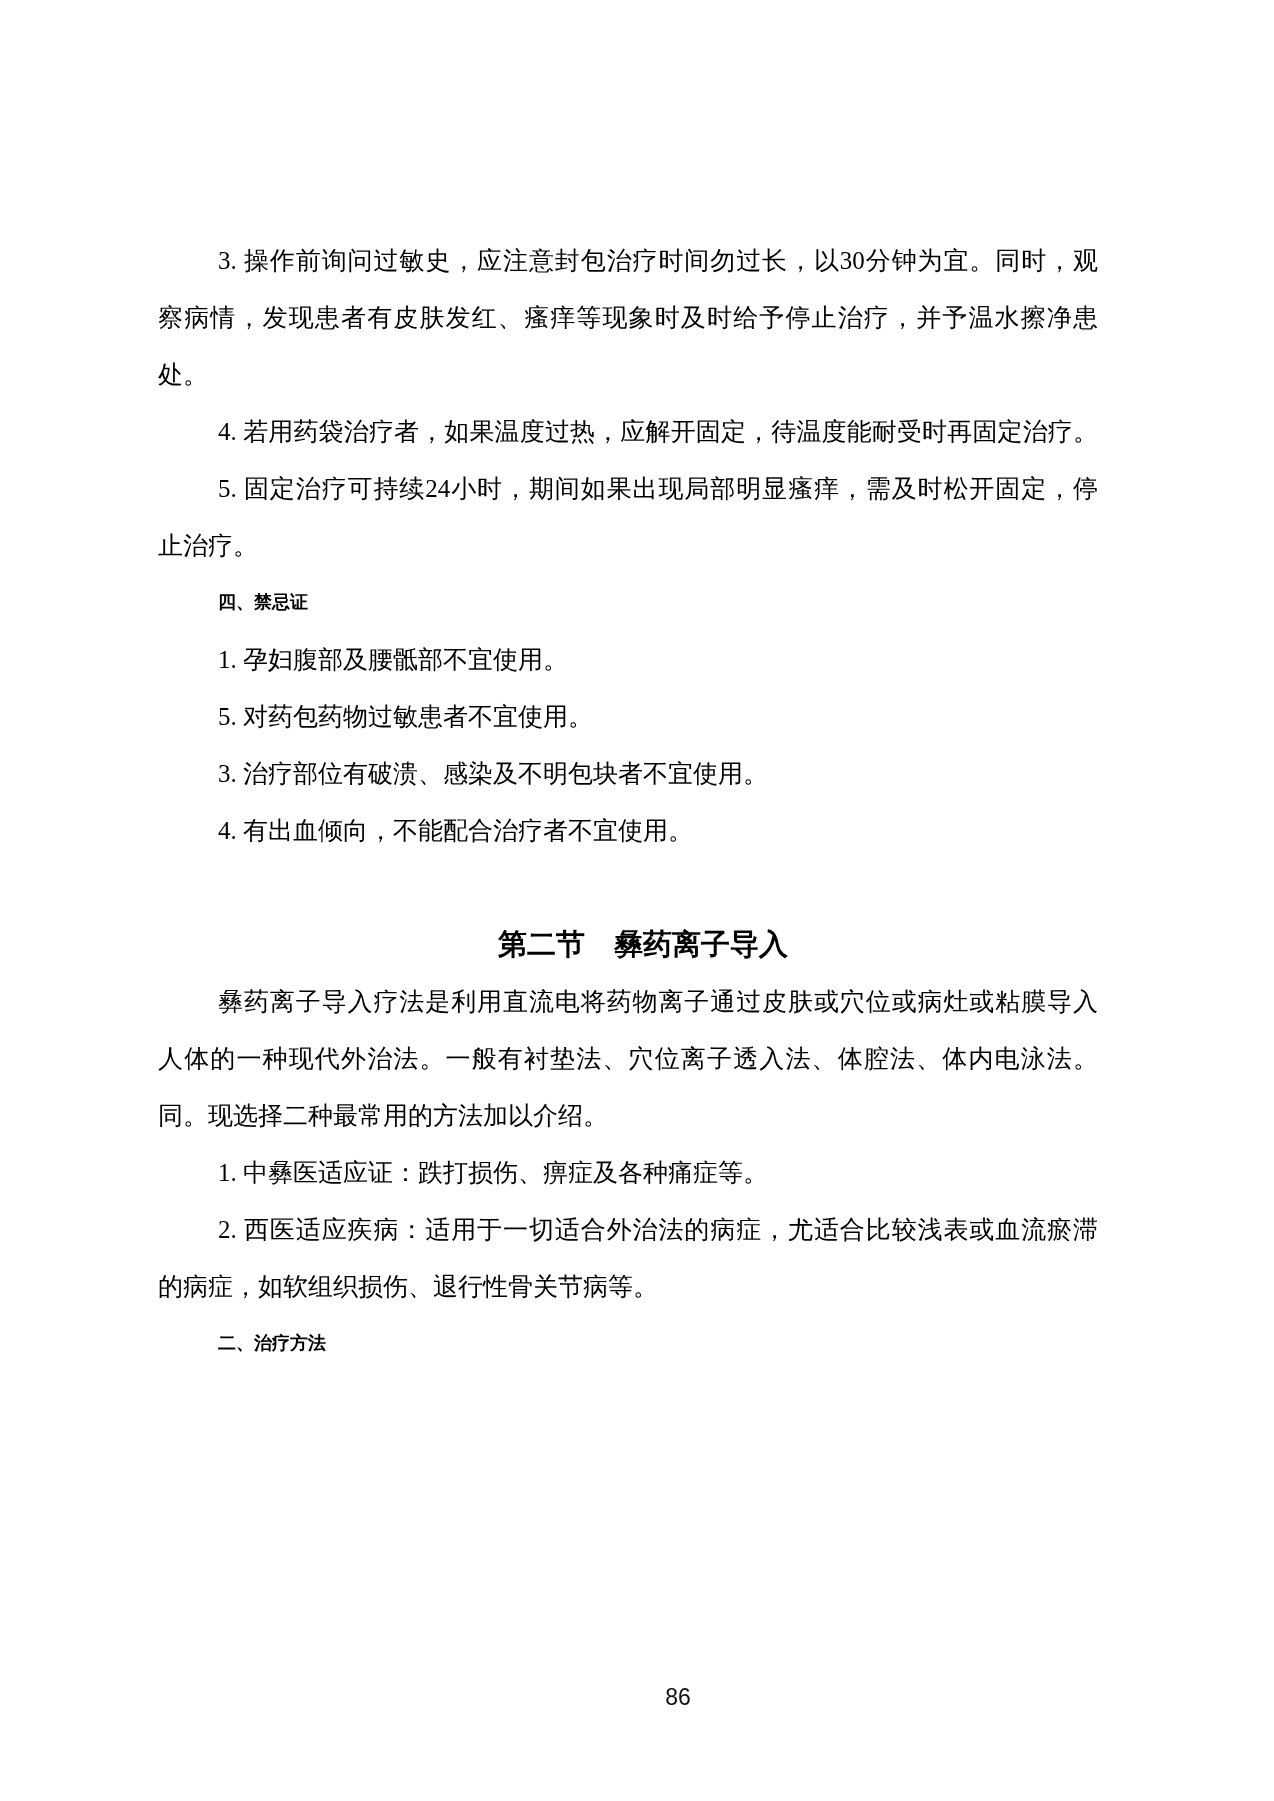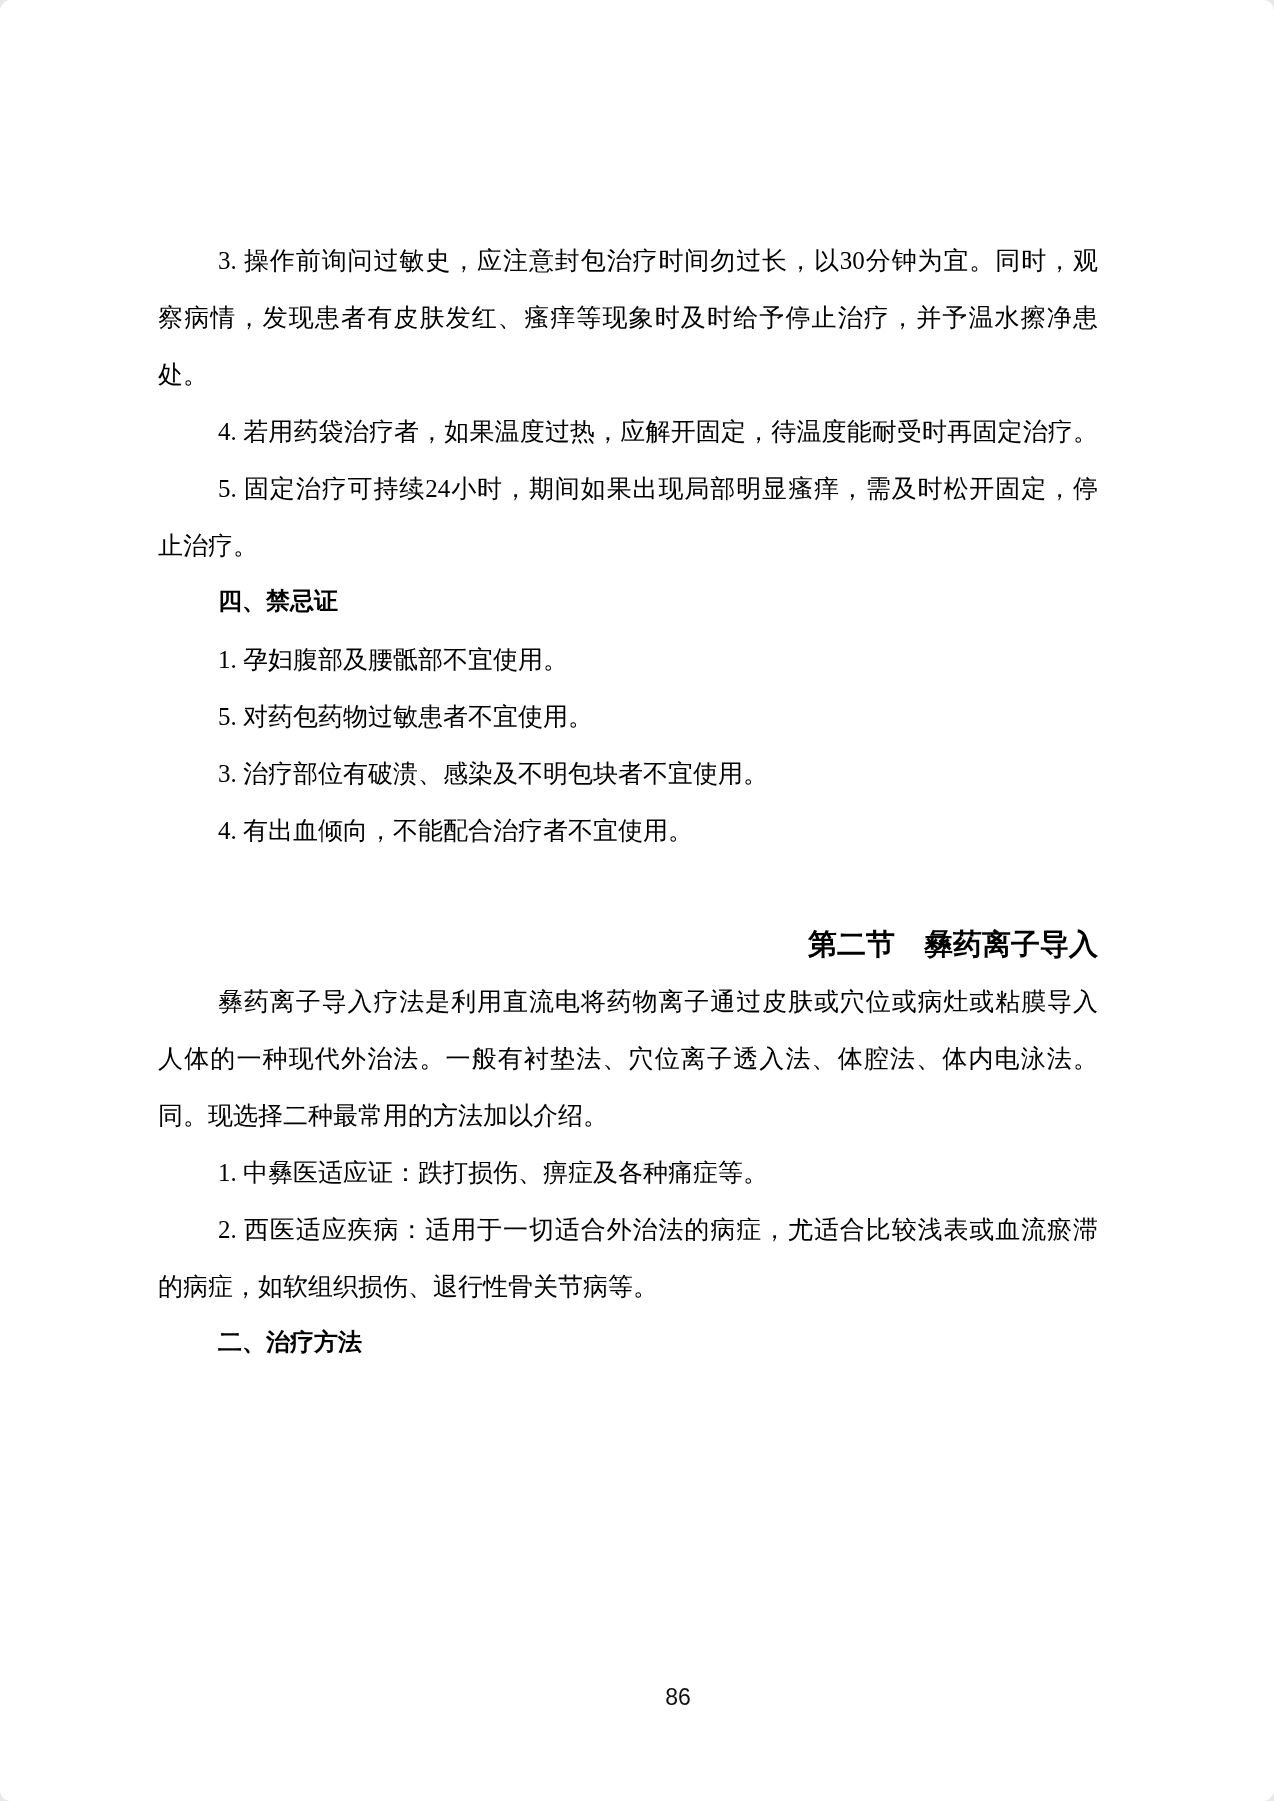--- a/index.html
+++ b/index.html
@@ -2,50 +2,49 @@
 <html><head>
 <meta charset="utf-8">
 <style>
   html,body{margin:0;padding:0;background:#e8e8e8;}
   .page{
     position:relative;
     width:1274px;height:1801px;
     background:#ffffff;
     overflow:hidden;
     margin:0 auto;
-    border-radius:11px;
   }
   .doc{
     position:absolute;
     left:158px;top:232px;width:940px;
   }
   .ln{
     height:57px;line-height:57px;
     font-size:25px;
     font-family:"Liberation Serif","DejaVu Serif",serif;
     color:#000;
     white-space:nowrap;
   }
   .ln.j{
     white-space:normal;
     text-align:justify;
     text-align-last:justify;
     overflow:hidden;
   }
   .ln.ind{text-indent:60px;}
   .ln.h{
-    font-family:Liberation Mono, monospace;
+    font-family:Liberation Serif, serif;
     font-weight:700;
-    font-size:24px;
+    font-size:18px;
   }
   .ln.title{
     font-family:"Liberation Sans","DejaVu Sans",sans-serif;
     font-weight:700;
     font-size:29px;
-    text-align:right;
+    text-align:center;
     text-indent:0;
     padding-left:30px;
     white-space:nowrap;
   }
   .ln.spacer{}
   .footer{
     position:absolute;
     left:0;top:1684px;width:100%;
     text-align:center;
     font-family:"Liberation Sans","DejaVu Sans",sans-serif;

